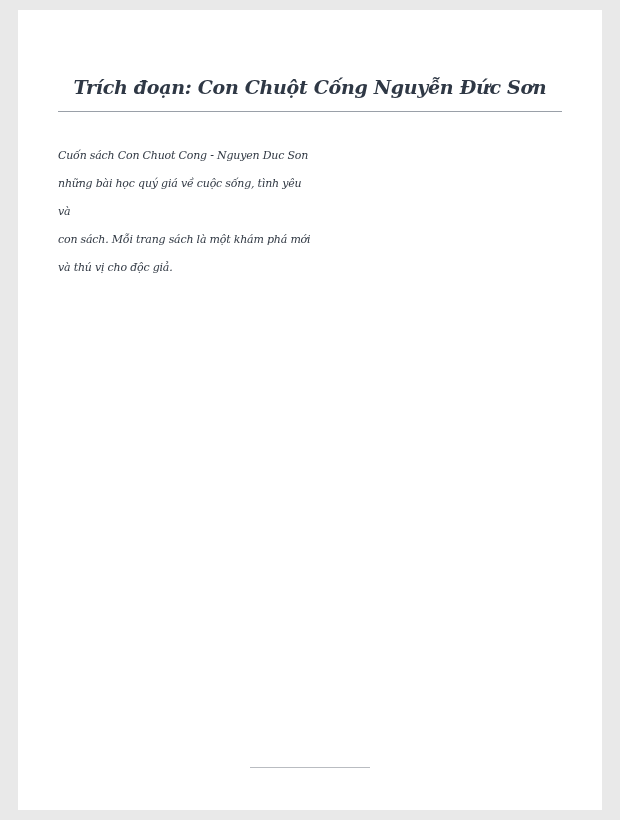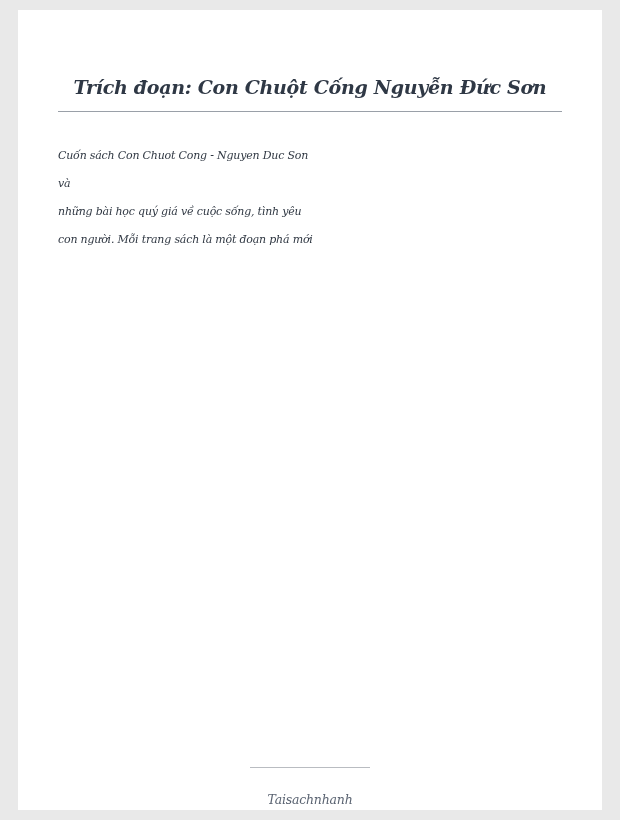--- a/index.html
+++ b/index.html
@@ -83,21 +83,21 @@
 <body>
 
 <div class="page">
 
   <div class="doc-title">Trích đoạn: Con Chuột Cống Nguyễn Đức Sơn</div>
 
   <div class="title-rule"></div>
 
   <div class="body-block">
     <div class="body-line">Cuốn sách Con Chuot Cong - Nguyen Duc Son</div>
+    <div class="body-line">những bài học quý giá về cuộc sống, tình yêu</div>
     <div class="body-line">và</div>
-    <div class="body-line">những bài học quý giá về cuộc sống, tình yêu</div>
-    <div class="body-line">con người. Mỗi trang sách là một đoạn phá mới</div>
+    <div class="body-line">con sách. Mỗi trang sách là một khám phá mới</div>
+    <div class="body-line">và thú vị cho độc giả.</div>
   </div>
 
   <div class="footer-rule"></div>
-  <div class="footer-text">Taisachnhanh</div>
 
 </div>
 
 </body></html>

